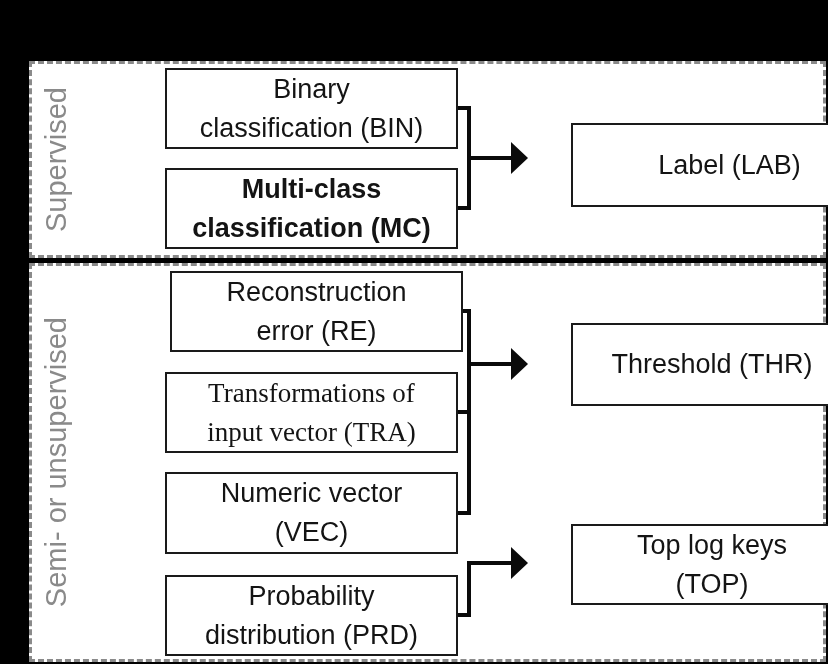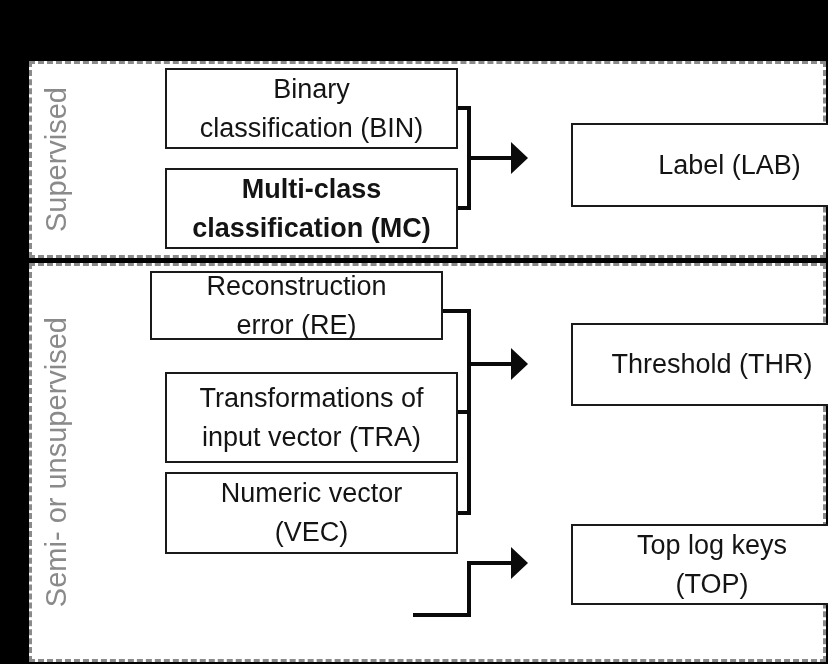--- a/index.html
+++ b/index.html
@@ -26,22 +26,22 @@
   .node{
     position:absolute;box-sizing:border-box;background:var(--panel,#fff);
     border:2.5px solid var(--node-border,#1a1a1a);
     display:flex;align-items:center;justify-content:center;
     text-align:center;white-space:pre-line;
     font-size:27px;line-height:39px;color:var(--node-text,#141414);margin-left:44px;
   }
   #node-bin{left:121px;top:68px;width:293px;height:81px;}
   #node-mc{left:121px;top:168px;width:293px;height:81px;font-weight:bold;}
   #node-lab{left:527px;top:123px;width:282px;height:84px;padding-left:35px;}
-  #node-re{left:106px;top:271px;width:293px;height:69px;}
-  #node-tra{left:121px;top:372px;width:293px;height:91px;}
+  #node-re{left:126px;top:271px;width:293px;height:81px;}
+  #node-tra{left:121px;top:372px;width:293px;height:81px;font-family:Liberation Serif, serif;}
   #node-vec{left:121px;top:472px;width:293px;height:82px;}
   #node-prd{left:121px;top:575px;width:293px;height:81px;}
   #node-thr{left:527px;top:323px;width:282px;height:83px;}
   #node-top{left:527px;top:524px;width:282px;height:81px;}
   .cline{position:absolute;background:var(--connector,#0a0a0a);}
   .arrowhead{
     position:absolute;width:0;height:0;
     border-top:16px solid transparent;border-bottom:16px solid transparent;
     border-left:17px solid var(--connector,#0a0a0a);
   }
@@ -102,17 +102,19 @@
   <div class="node" id="node-mc">Multi-class
 classification (MC)</div>
   <div class="node" id="node-lab">Label (LAB)</div>
 
   <div class="node" id="node-re">Reconstruction
 error (RE)</div>
   <div class="node" id="node-tra">Transformations of
 input vector (TRA)</div>
   <div class="node" id="node-vec">Numeric vector
 (VEC)</div>
+  <div class="node" id="node-prd">Probability
+distribution (PRD)</div>
   <div class="node" id="node-thr">Threshold (THR)</div>
   <div class="node" id="node-top">Top log keys
 (TOP)</div>
 
 </div>
 
 </body></html>

